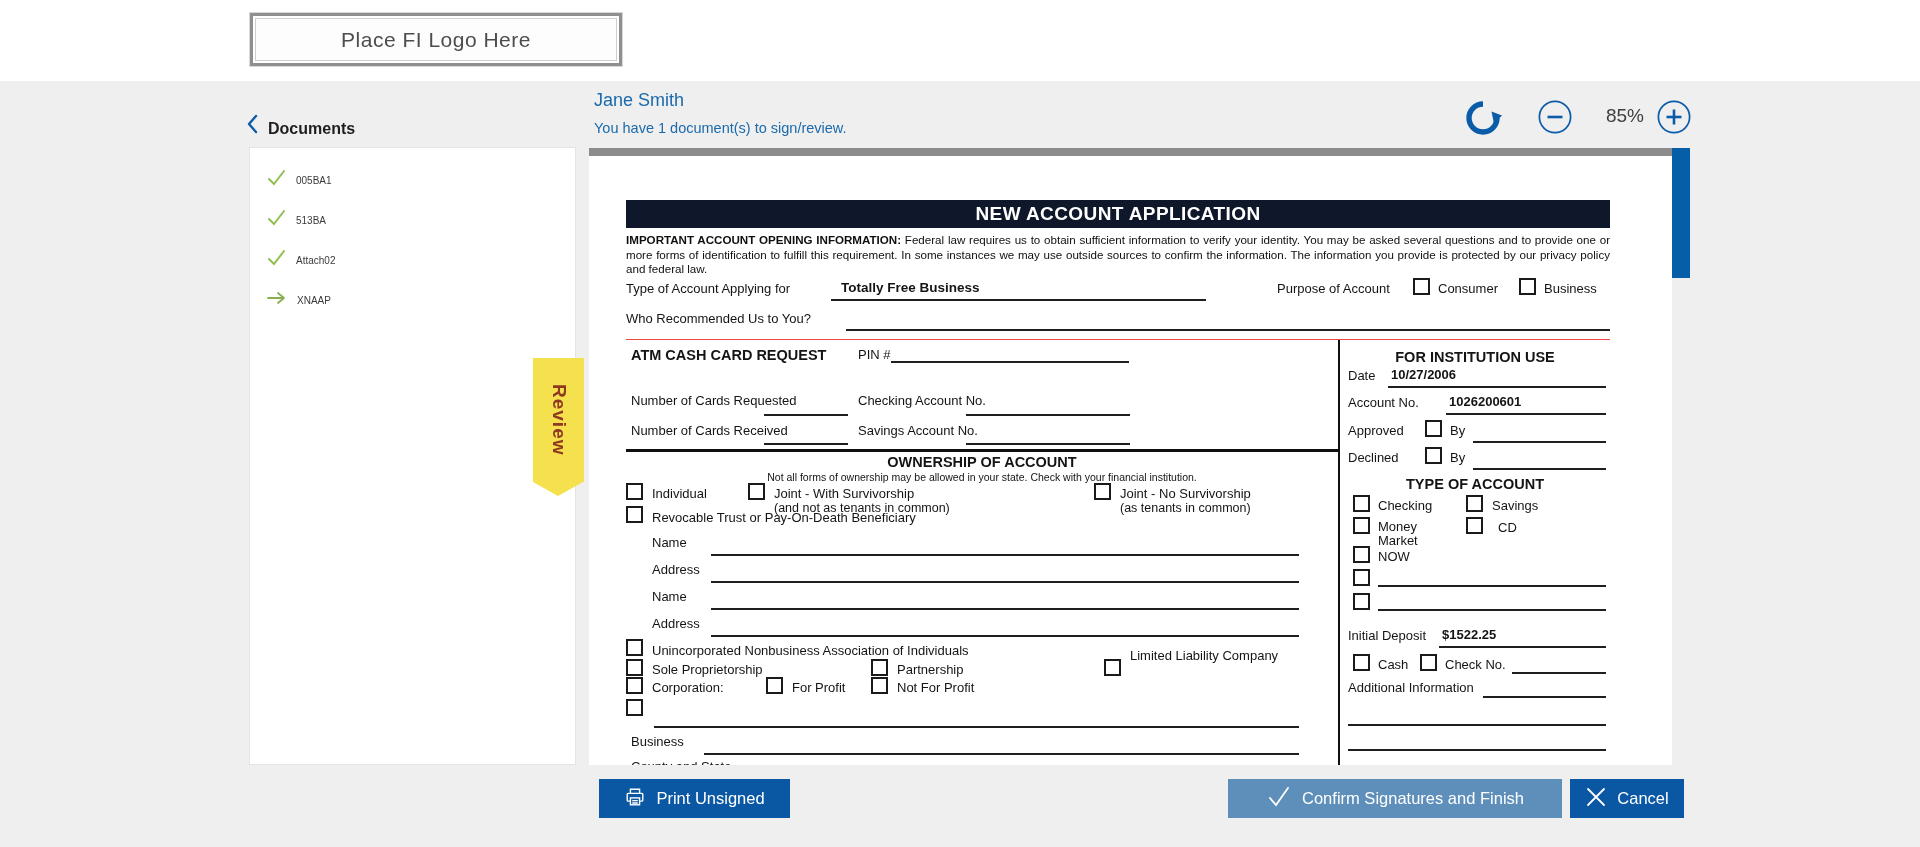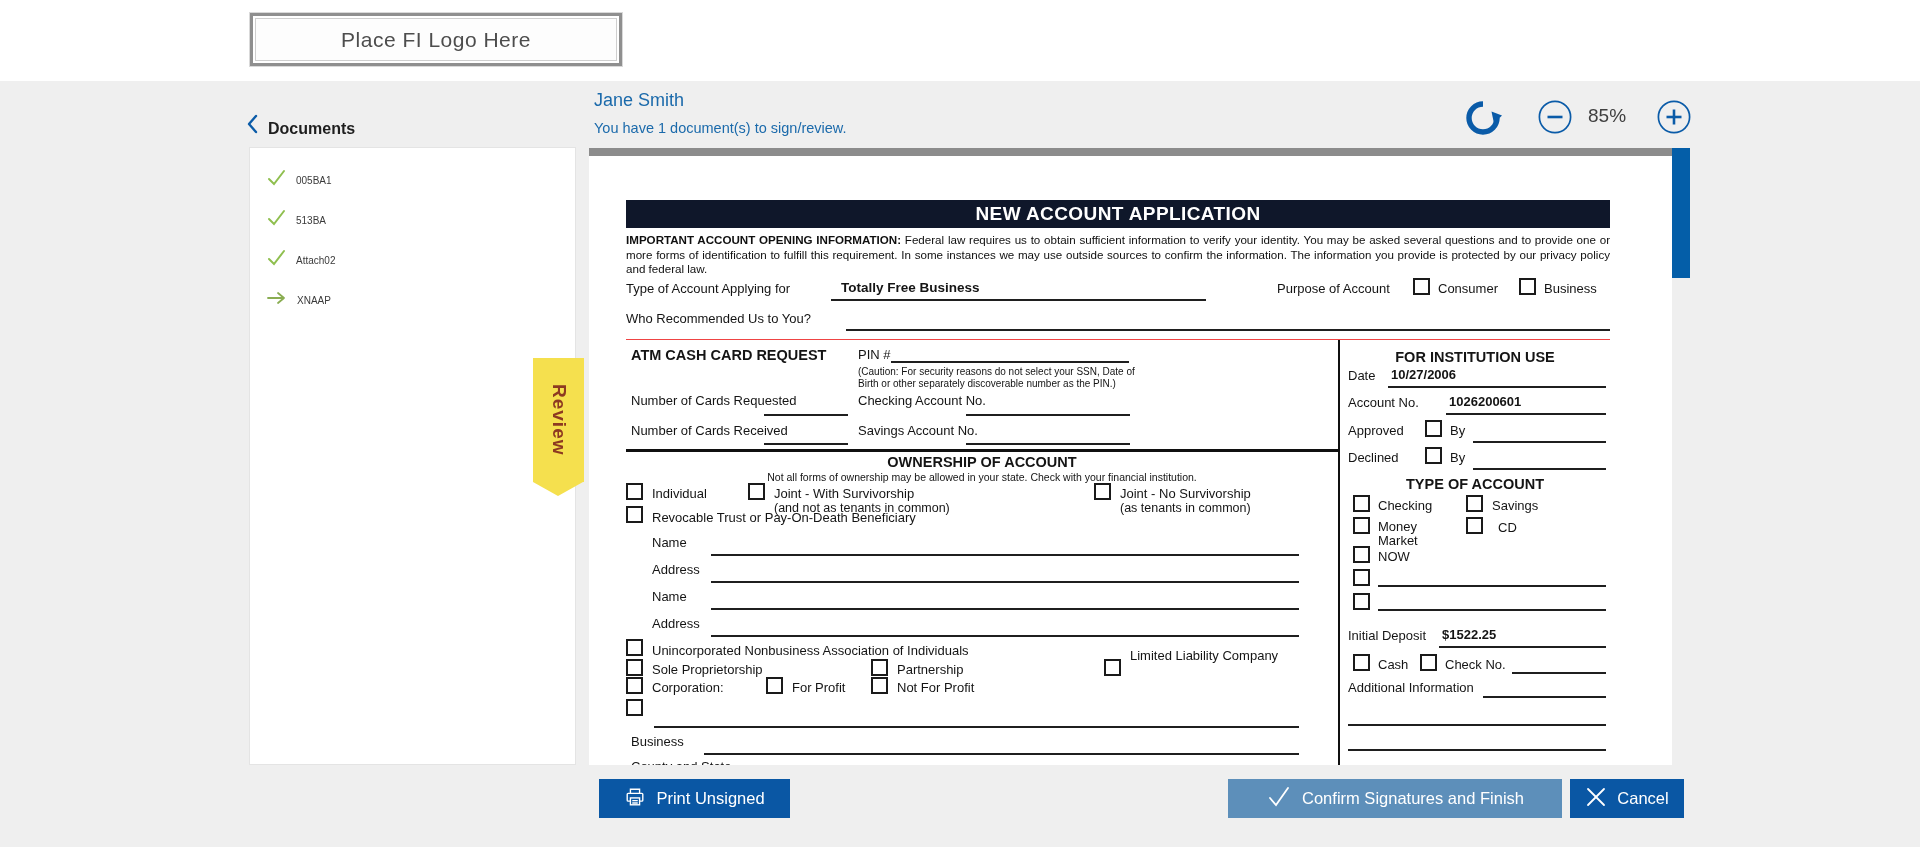--- a/index.html
+++ b/index.html
@@ -15,21 +15,21 @@
   
   .back-row{left:247px;top:114px;display:flex;align-items:flex-end;gap:10px;}
   .back-title{font-size:16px;font-weight:bold;color:#1e1e1e;}
   .side-panel{left:249px;top:147px;width:327px;height:618px;background:#ffffff;
               border:1px solid #e4e4e4;box-sizing:border-box;padding-top:12px;}
   .doc-item{height:40px;display:flex;align-items:center;padding-left:16px;gap:9px;cursor:pointer;}
   .doc-item .lbl-doc{font-size:10px;color:#3a3a3a;}
   
   .user-name{left:594px;top:90px;font-size:18px;color:#1b6aab;}
   .user-sub{left:594px;top:120px;font-size:14.5px;color:#1b6aab;}
-  .zoom-label{left:1588px;top:105px;width:56px;text-align:left;font-size:19px;color:#3f3f3f;}
+  .zoom-label{left:1588px;top:105px;width:56px;text-align:right;font-size:19px;color:#3f3f3f;}
   .circle-btn{width:36px;height:36px;cursor:pointer;}
   
   .hbar{left:589px;top:148px;width:1083px;height:8px;background:#8c8c8c;cursor:pointer;}
   .vthumb{left:1672px;top:148px;width:18px;height:130px;background:#045ea8;cursor:pointer;}
   .page{left:589px;top:156px;width:1083px;height:609px;background:#ffffff;overflow:hidden;color:#141414;}
   .page .abs{position:absolute;}
   .doc-title-bar{left:37px;top:44px;width:984px;height:28px;background:#0f172a;color:#ffffff;
                  font-weight:bold;font-size:19px;text-align:center;line-height:28px;letter-spacing:.4px;}
   .para{left:37px;top:77px;width:984px;font-size:11.6px;line-height:1.26;text-align:justify;color:#0f0f0f;}
   .f13{font-size:13px;}
@@ -157,21 +157,20 @@
 
   <div class="abs f13" style="left:37px;top:155px;">Who Recommended Us to You?</div>
   <div class="abs uline" style="left:257px;top:173px;width:764px;"></div>
 
   <div class="abs form-table">
 
     <div class="abs left-col">
       <div class="abs sec-h" style="left:5px;top:7px;">ATM CASH CARD REQUEST</div>
       <div class="abs f13" style="left:232px;top:7px;">PIN #</div>
       <div class="abs uline" style="left:265px;top:21px;width:238px;"></div>
-      <div class="abs f10" style="left:232px;top:26px;width:294px;">(Caution: For security reasons do not select your SSN, Date of Birth or other separately discoverable number as the PIN.)</div>
       <div class="abs f13" style="left:5px;top:53px;">Number of Cards Requested</div>
       <div class="abs uline" style="left:138px;top:74px;width:84px;"></div>
       <div class="abs f13" style="left:232px;top:53px;">Checking Account No.</div>
       <div class="abs uline" style="left:340px;top:74px;width:164px;"></div>
       <div class="abs f13" style="left:5px;top:83px;">Number of Cards Received</div>
       <div class="abs uline" style="left:138px;top:103px;width:84px;"></div>
       <div class="abs f13" style="left:232px;top:83px;">Savings Account No.</div>
       <div class="abs uline" style="left:340px;top:103px;width:164px;"></div>
       <div class="abs" style="left:0;top:109px;width:712px;height:3px;background:#101010;"></div>
 

